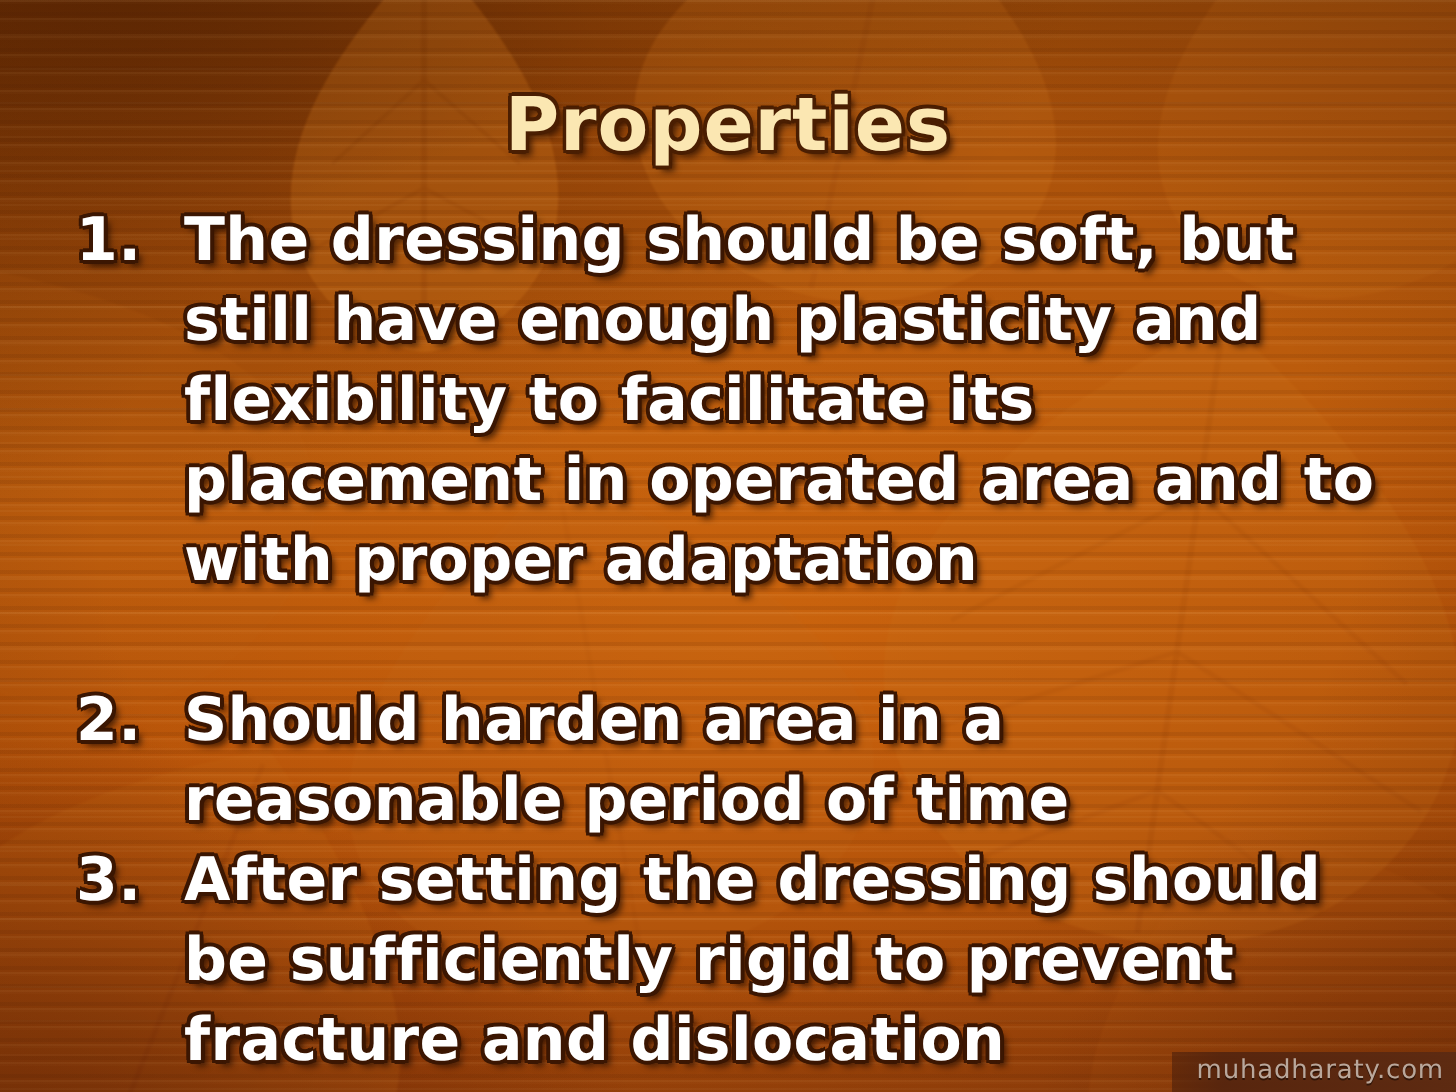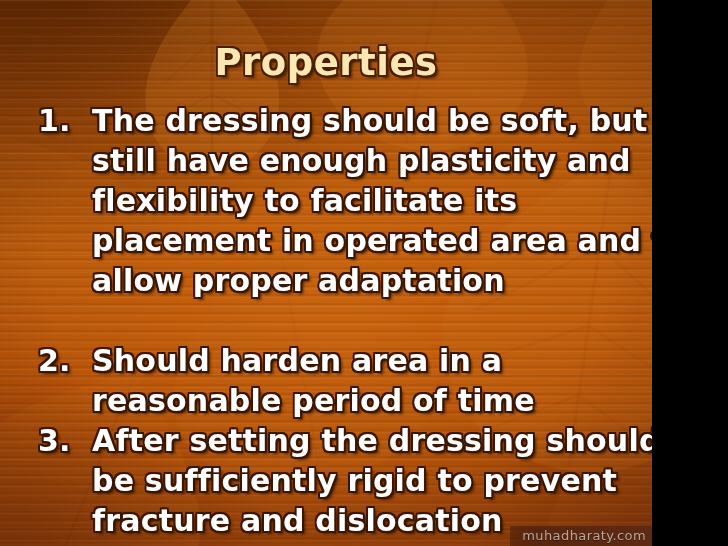--- a/index.html
+++ b/index.html
@@ -7,21 +7,21 @@
   html, body {
     width:728px; height:546px;
     overflow:hidden;
     background:#000;
     font-family:"DejaVu Sans", sans-serif;
   }
 
   
   #slide {
     position:relative;
-    width:652px; height:546px;
+    width:728px; height:546px;
     overflow:hidden;
     background:
       
       radial-gradient(ellipse 62% 48% at 52% 58%, rgba(216,110,16,0.55) 0%, rgba(216,110,16,0.22) 45%, rgba(216,110,16,0) 74%),
       
       radial-gradient(ellipse 95% 78% at 8% -8%, rgba(88,36,2,0.92) 0%, rgba(110,46,3,0.45) 38%, rgba(120,52,4,0) 70%),
       
       radial-gradient(ellipse 52% 46% at 2% 104%, rgba(104,34,6,0.80) 0%, rgba(120,40,6,0.30) 52%, rgba(130,46,6,0) 80%),
       
       radial-gradient(ellipse 42% 40% at 103% 104%, rgba(110,40,6,0.62) 0%, rgba(130,48,6,0) 76%),
@@ -217,21 +217,21 @@
   <div id="vignette"></div>
 
   <div id="content">
 
     <div class="title">Properties</div>
 
     <div id="list">
 
       <div class="item">
         <span class="num">1.</span>
-        <span class="body">The dressing should be soft, but still have enough plasticity and flexibility to facilitate its placement in operated area and to allow proper adaptation</span>
+        <span class="body">The dressing should be soft, but still have enough plasticity and flexibility to facilitate its placement in operated area and to with proper adaptation</span>
       </div>
 
       <div class="spacer"></div>
 
       <div class="item">
         <span class="num">2.</span>
         <span class="body">Should harden area in a reasonable period of time</span>
       </div>
 
       <div class="item">

